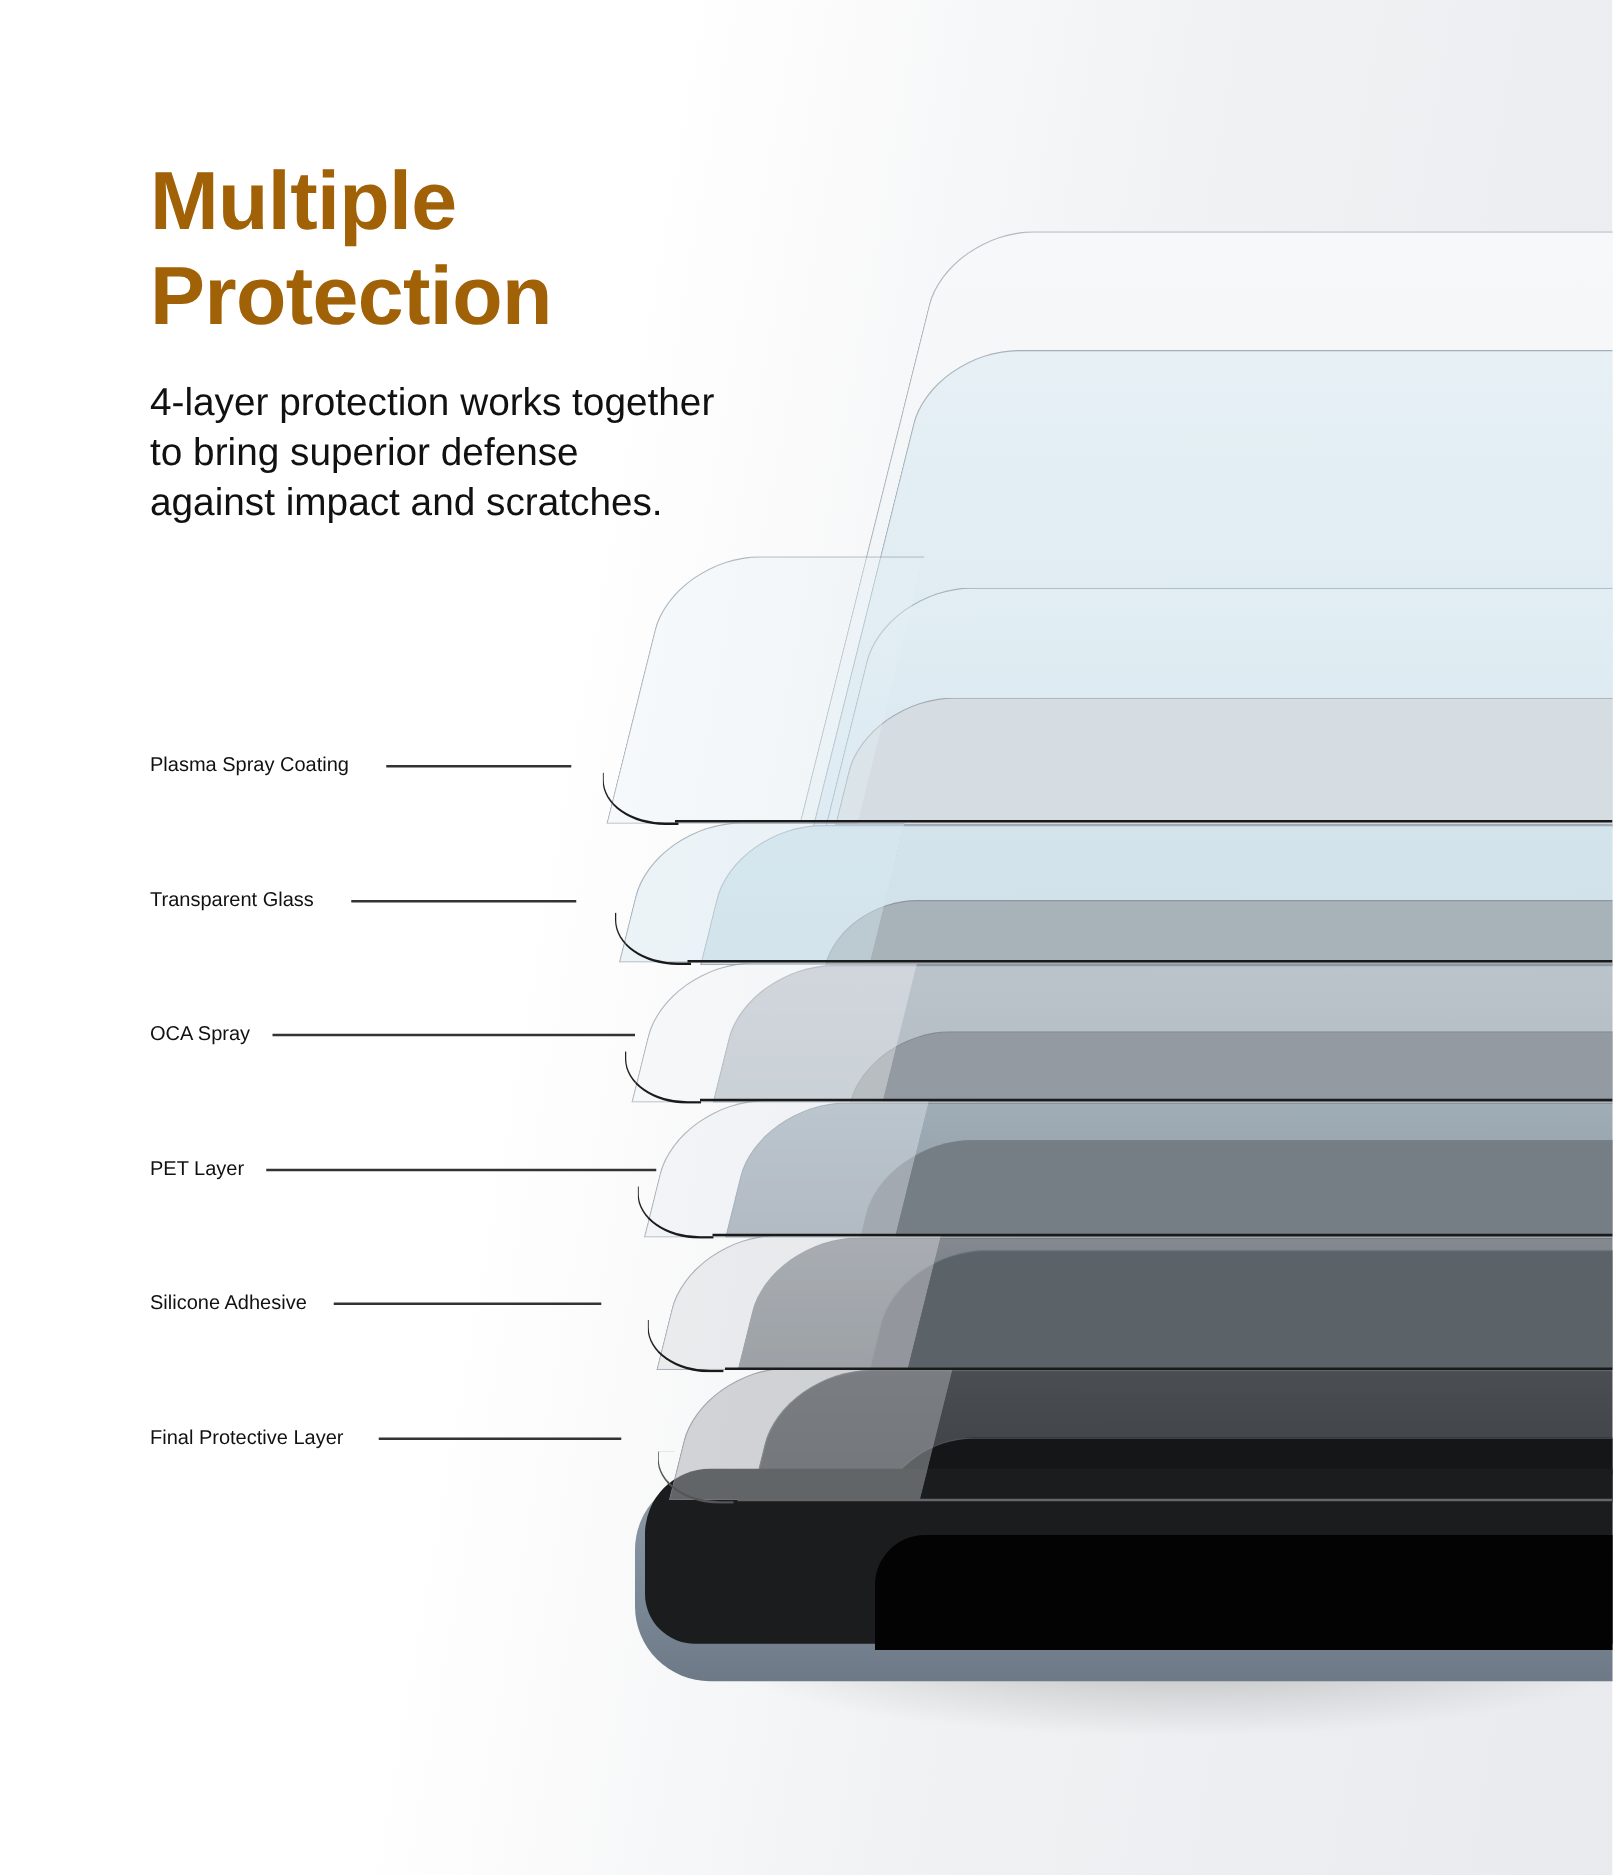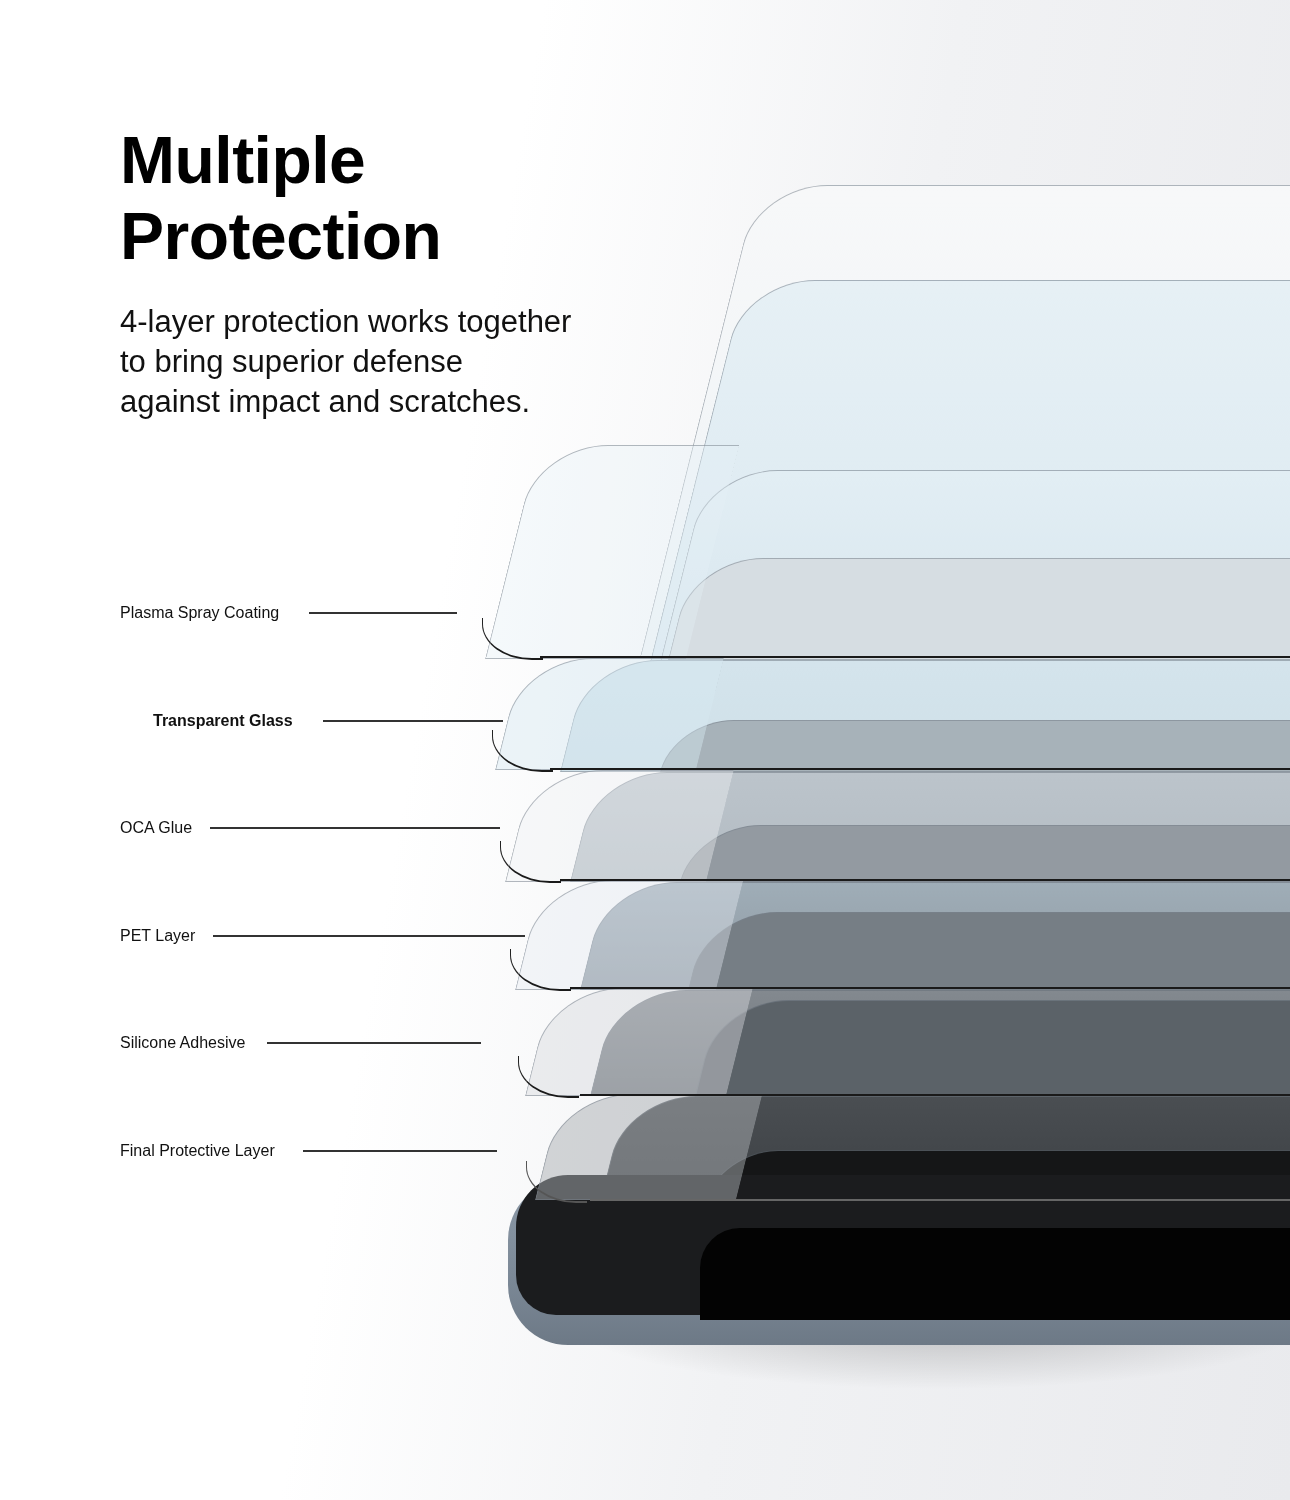--- a/index.html
+++ b/index.html
@@ -9,21 +9,21 @@
       font-family: "Liberation Sans", "DejaVu Sans", sans-serif;
       color: #111;
     }
     .bg-fade {
       position: absolute; inset: 0;
       background: linear-gradient(100deg, #ffffff 0%, #ffffff 35%, #f1f2f4 62%, #e9eaed 100%);
     }
     .title {
       position: absolute; left: 120px; top: 122px; margin: 0;
       font-size: 66px; line-height: 76px; font-weight: 700; letter-spacing: -0.5px;
-      color: #000000; white-space: pre-line;
+      color: #a16207; white-space: pre-line;
     }
     .subtitle {
       position: absolute; left: 120px; top: 302px; margin: 0; width: 490px;
       font-size: 31px; line-height: 40px; color: #111; white-space: pre-line;
     }
 
     
     .stage { position: absolute; left: 0; top: 0; width: 1290px; height: 1500px; }
 
     .tablet-shadow {
@@ -58,21 +58,21 @@
     .sep-curve {
       position: absolute; width: 60px; height: 40px;
       border-left: 1.5px solid #222; border-bottom: 2px solid #1a1a1a;
       border-bottom-left-radius: 50px 36px;
     }
 
     .callout {
       position: absolute; left: 120px; display: flex; align-items: center;
       font-size: 16px; color: #111; white-space: nowrap;
     }
-    .callout .label.bold { font-weight: 700; margin-left: 33px; }
+    .callout .label.bold { font-weight: 400; }
     .callout .leader { height: 1.5px; background: #333; margin-left: 22px; }
   </style>
 </head>
 <body>
 
 <div class="bg-fade"></div>
 
 <h1 class="title">Multiple
 Protection</h1>
 <p class="subtitle">4-layer protection works together
@@ -130,21 +130,21 @@
 
 <div class="callout" style="top:604px;">
   <span class="label">Plasma Spray Coating</span>
   <span class="leader" style="width:148px; margin-left:30px;"></span>
 </div>
 <div class="callout" style="top:712px;">
   <span class="label bold">Transparent Glass</span>
   <span class="leader" style="width:180px; margin-left:30px;"></span>
 </div>
 <div class="callout" style="top:819px;">
-  <span class="label">OCA Glue</span>
+  <span class="label">OCA Spray</span>
   <span class="leader" style="width:290px; margin-left:18px;"></span>
 </div>
 <div class="callout" style="top:927px;">
   <span class="label">PET Layer</span>
   <span class="leader" style="width:312px; margin-left:18px;"></span>
 </div>
 <div class="callout" style="top:1034px;">
   <span class="label">Silicone Adhesive</span>
   <span class="leader" style="width:214px; margin-left:22px;"></span>
 </div>

